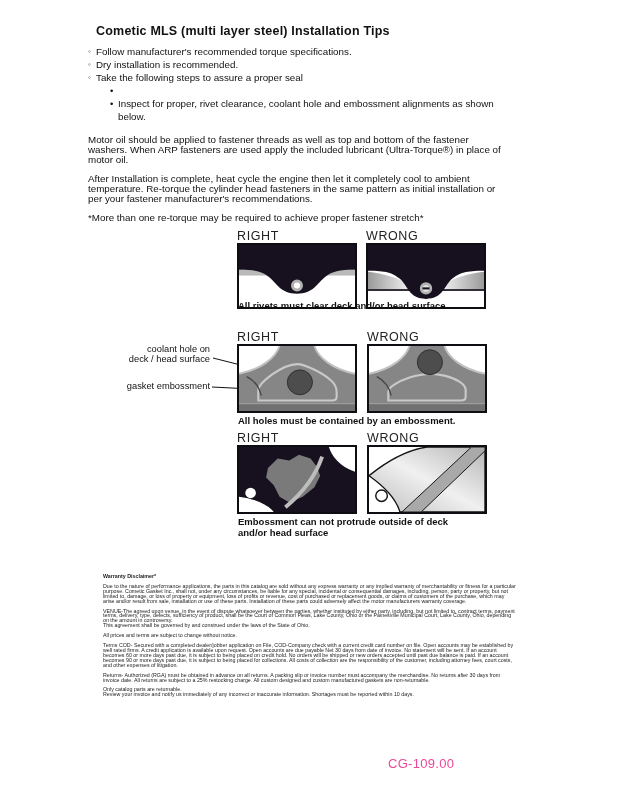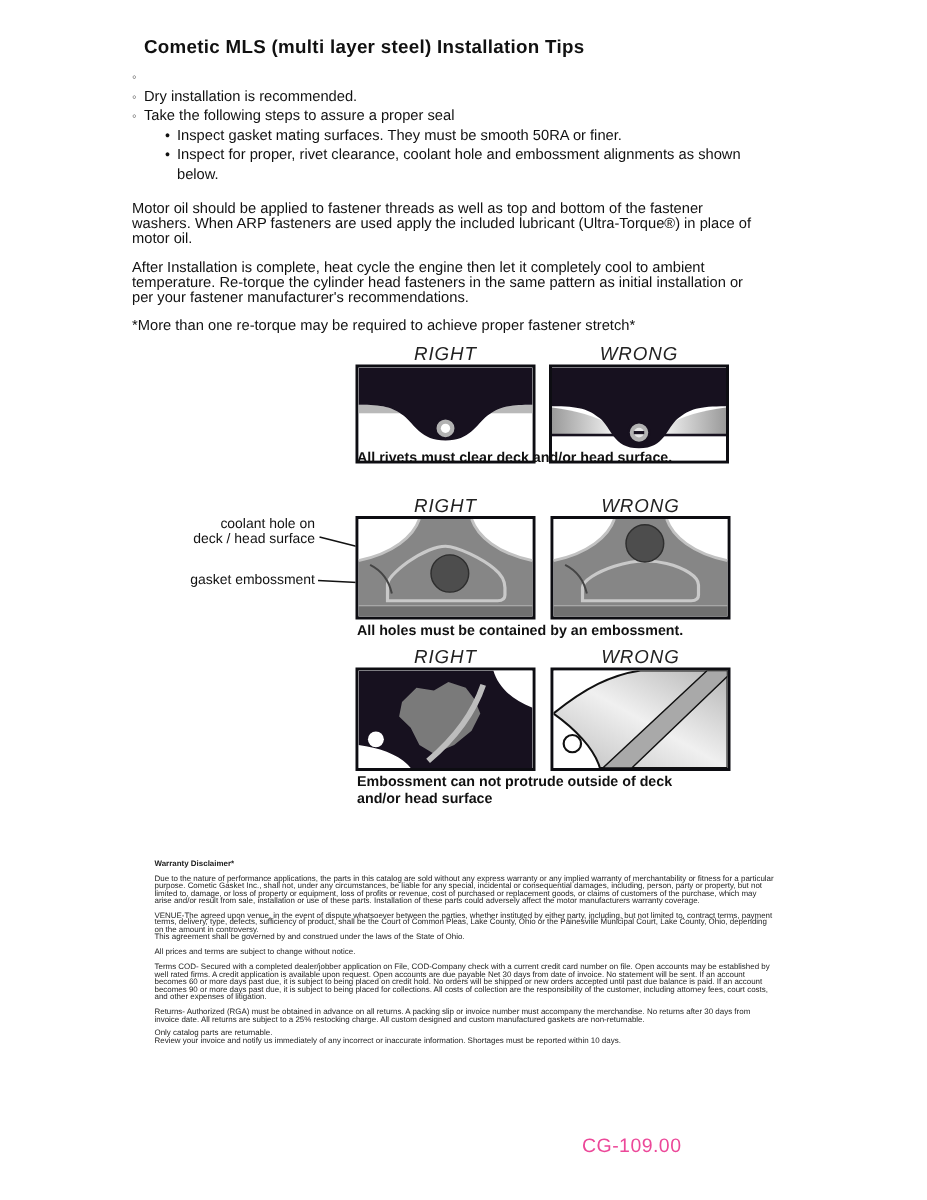--- a/index.html
+++ b/index.html
@@ -10,21 +10,21 @@
   .title{font-size:12.5px;font-weight:bold;margin:0 0 7px 8px;letter-spacing:.2px;}
   .tip{display:flex;font-size:9.8px;line-height:13px;}
   .tip .m{width:8px;flex:none;font-size:8.5px;color:#444;}
   .tip.sub{margin-left:22px;}
   .tip.sub .m{font-size:9.5px;color:#111;}
   .diesel{margin-top:12px;}
   .diesel-h{font-size:11px;font-weight:bold;margin:0 0 8px;}
   .diesel p{font-size:9.8px;line-height:10px;margin:0 0 9px;width:414px;}
   
   .lbl-row{position:absolute;display:flex;color:#222;font-size:12.5px;letter-spacing:.6px;}
-  .lbl-row span{display:block;width:120px;text-align:center;font-style:italic;}
+  .lbl-row span{display:block;width:120px;text-align:left;}
   .box-row{position:absolute;display:flex;}
   .dbox{box-sizing:border-box;border:2px solid #0d0d12;background:#fff;flex:none;}
   .dbox svg{display:block;width:100%;height:100%;}
   .cap{position:absolute;font-size:9.5px;font-weight:bold;line-height:11px;color:#111;}
   .ann{position:absolute;left:110px;width:100px;text-align:right;font-size:9.3px;line-height:10px;color:#111;}
   .leader{position:absolute;left:0;top:0;pointer-events:none;}
   
   .warranty{position:absolute;left:103px;top:574px;width:414px;font-size:5.3px;line-height:4.9px;color:#222;}
   .warranty .wh{font-weight:bold;margin:0 0 5px;}
   .warranty p{margin:0 0 5px;}
@@ -35,32 +35,32 @@
 </head>
 <body>
 
 <div class="page">
 
   <div class="top">
     <h1 class="title">Cometic MLS (multi layer steel) Installation Tips</h1>
 
     <div class="tip">
       <span class="m">◦</span>
+      <span>Follow manufacturer's recommended torque specifications.</span>
     </div>
     <div class="tip">
       <span class="m">◦</span>
       <span>Dry installation is recommended.</span>
     </div>
     <div class="tip">
       <span class="m">◦</span>
       <span>Take the following steps to assure a proper seal</span>
     </div>
     <div class="tip sub">
       <span class="m">•</span>
-      <span>Inspect gasket mating surfaces.  They must be smooth 50RA or finer.</span>
     </div>
     <div class="tip sub">
       <span class="m">•</span>
       <span>Inspect for proper, rivet clearance, coolant hole and embossment alignments as shown below.</span>
     </div>
 
     <div class="diesel">
       <p>Motor oil should be applied to fastener threads as well as top and bottom of the fastener washers. When ARP fasteners are used apply the included lubricant (Ultra-Torque®) in place of motor oil.</p>
       <p>After Installation is complete, heat cycle the engine then let it completely cool to ambient temperature. Re-torque the cylinder head fasteners in the same pattern as initial installation or per your fastener manufacturer's recommendations.</p>
       <p>*More than one re-torque may be required to achieve proper fastener stretch*</p>

